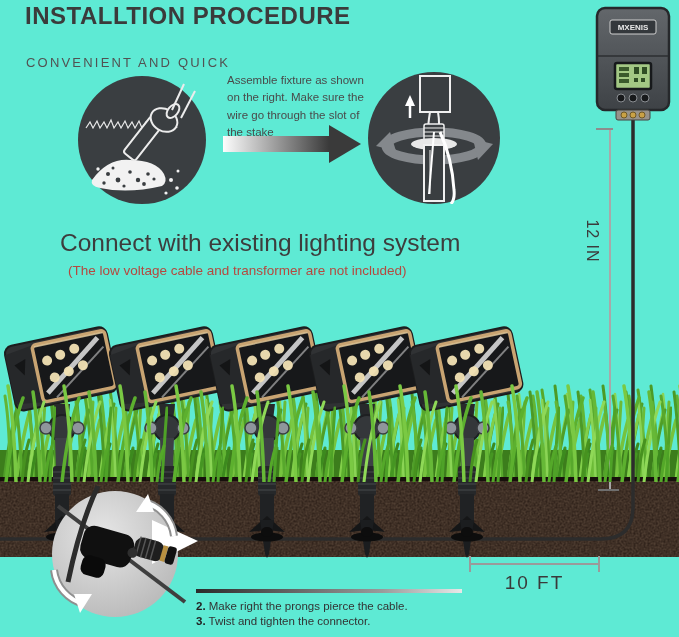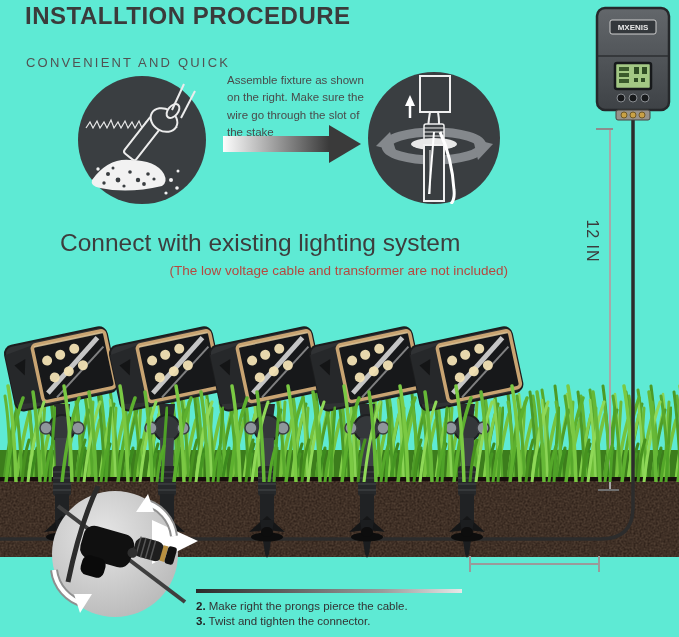--- a/index.html
+++ b/index.html
@@ -28,21 +28,21 @@
   .vtick-bot{left:598px;top:489px;width:21px;height:2px;background:#6f6f6f;z-index:8;}
   .vlabel{left:564px;top:232px;width:56px;text-align:center;font-size:16px;color:#3c3c3c;
           letter-spacing:1px;transform:rotate(90deg);z-index:4;}
   .hline{left:470px;top:563px;width:129px;height:2px;background:#9a9a9a;}
   .htick-l{left:469px;top:556px;width:2px;height:16px;background:#9a9a9a;}
   .htick-r{left:598px;top:556px;width:2px;height:16px;background:#9a9a9a;}
   .hlabel{left:469px;top:572px;width:131px;text-align:center;font-size:19px;color:#3a3a3a;letter-spacing:2px;}
 
   
   .connectHead{left:60px;top:229px;width:460px;text-align:left;font-size:24.5px;color:#3d3d3d;}
-  .connectNote{left:48px;top:263px;width:460px;text-align:right;font-size:13.5px;color:#b5483f;}
+  .connectNote{left:68px;top:263px;width:460px;text-align:left;font-size:13.5px;color:#b5483f;}
 
   
   .grassBack{left:0;top:370px;z-index:2;}
   .soil{left:0;top:477px;z-index:3;}
   .light{top:318px;z-index:4;}
   .l1{left:-14px}.l2{left:91px}.l3{left:191px}.l4{left:291px}.l5{left:391px}
   .cableLayer{left:0;top:0;z-index:7;pointer-events:none;}
   .grassFront{left:0;top:370px;z-index:6;}
   .inset{left:40px;top:484px;z-index:8;}
 
@@ -304,20 +304,21 @@
     <path d="M104 18 A 40 40 0 0 1 134 52" stroke="#ffffff" stroke-width="4" fill="none"></path>
     <polygon points="96,28 108,10 114,28" fill="#ffffff"></polygon>
     <path d="M44 120 A 40 40 0 0 1 14 86" stroke="#8f8f8f" stroke-width="8" fill="none"></path>
     <path d="M44 120 A 40 40 0 0 1 14 86" stroke="#ffffff" stroke-width="4" fill="none"></path>
     <polygon points="52,110 40,129 34,110" fill="#ffffff"></polygon>
   </svg>
 
   <div class="abs hline z9"></div>
   <div class="abs htick-l z9"></div>
   <div class="abs htick-r z9"></div>
+  <div class="abs hlabel z9">10 FT</div>
 
   <div class="abs wcRule"></div>
   <div class="abs wcSteps">
     <div class="step"><b>2.</b><span> Make right the prongs pierce the cable.</span></div>
     <div class="step"><b>3.</b><span> Twist and tighten the connector.</span></div>
   </div>
 
 </div>
 
 </body></html>

